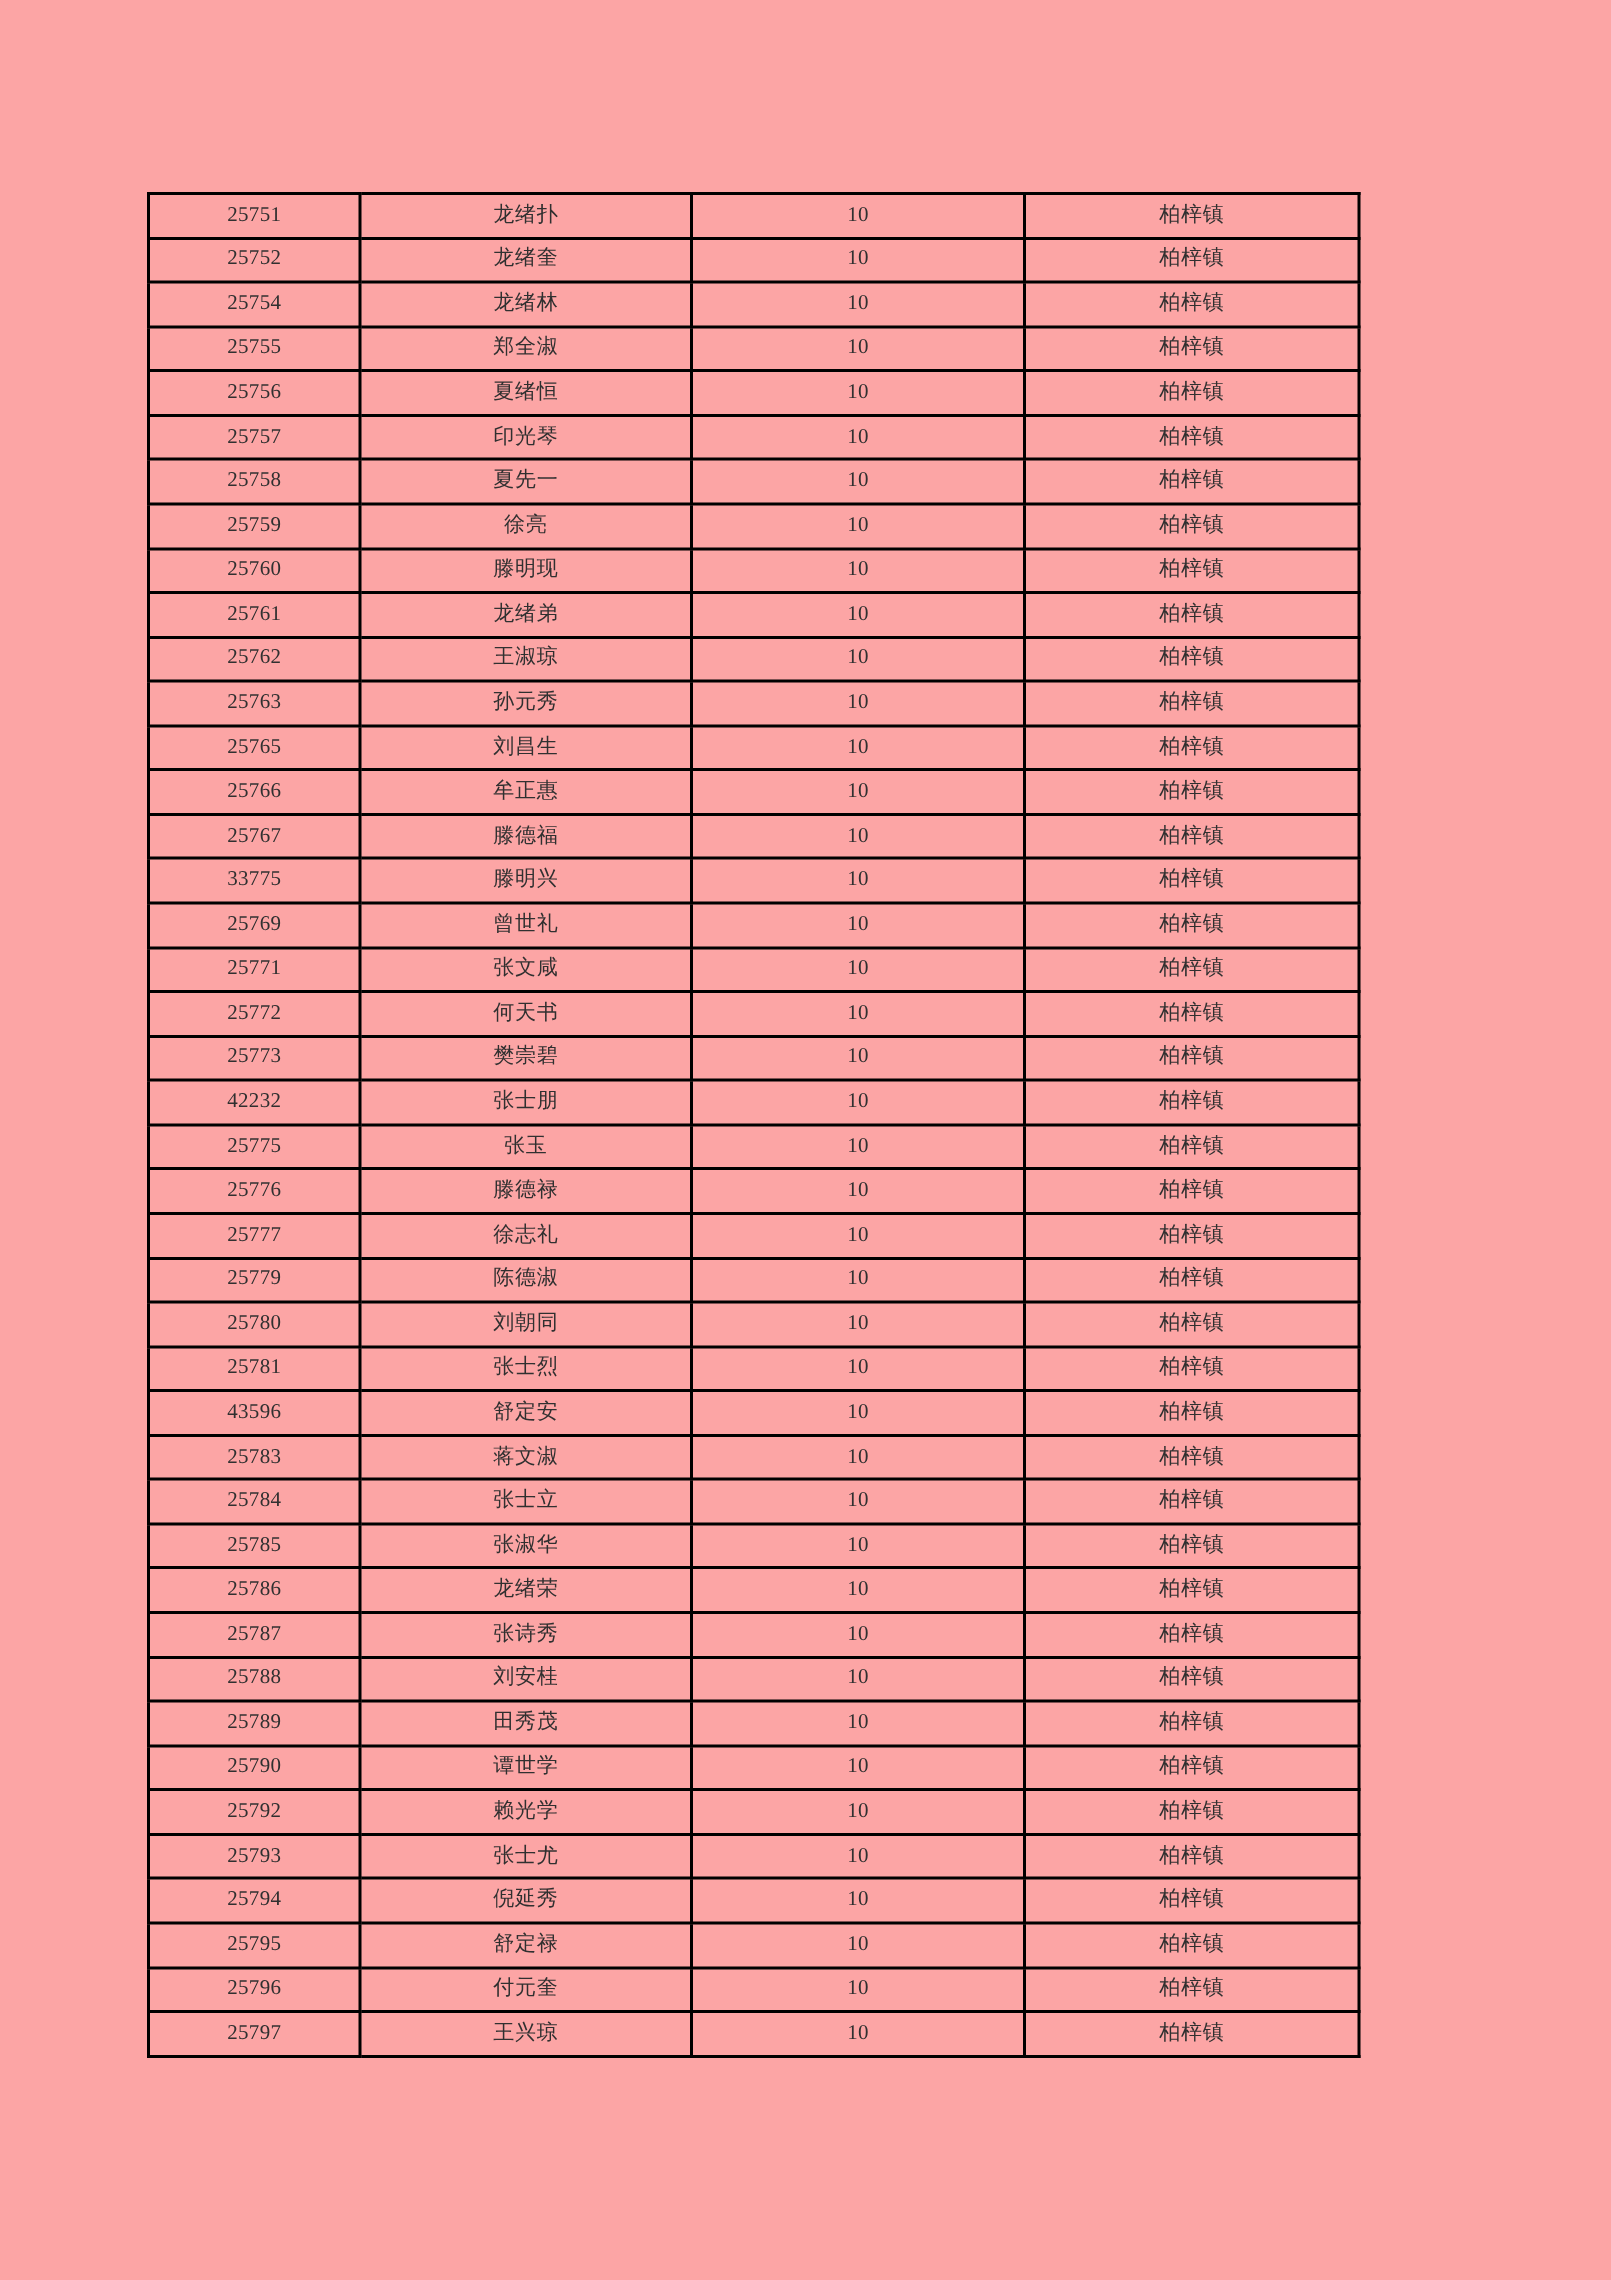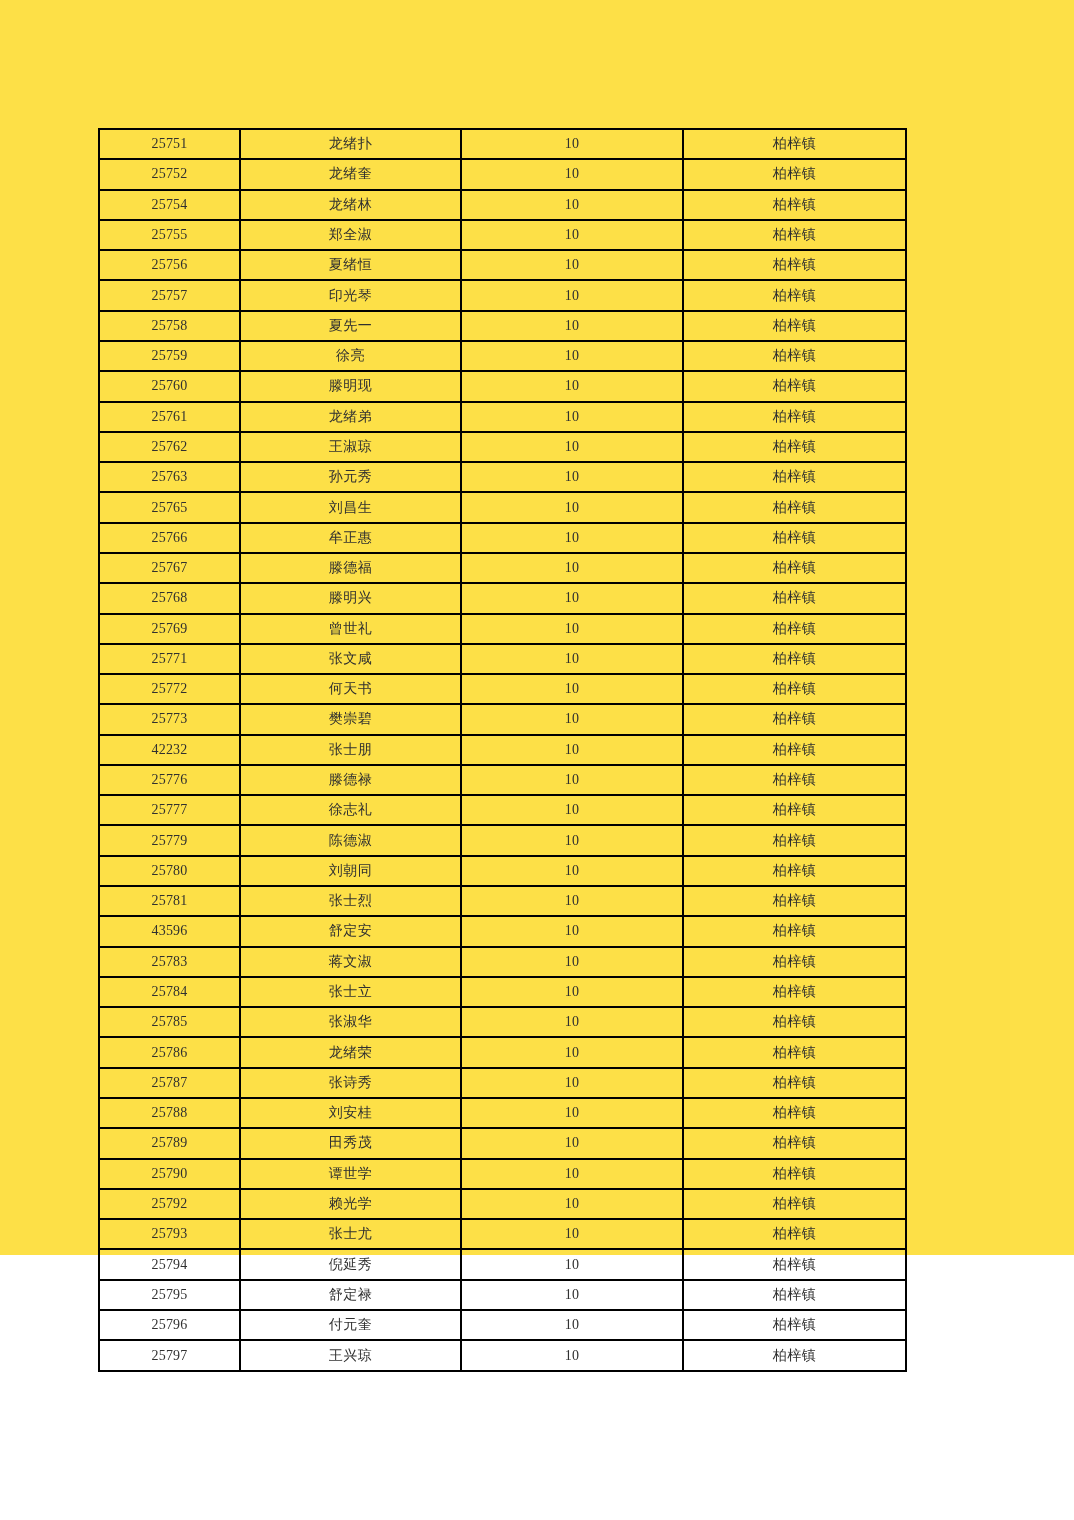--- a/index.html
+++ b/index.html
@@ -11,22 +11,22 @@
     height: 1520px;
     background: #ffffff;
     position: relative;
     font-family: "Liberation Serif", "DejaVu Serif", serif;
     overflow: hidden;
   }
   .page {
     position: absolute;
     left: 0; top: 0;
     width: 1074px;
-    height: 1255px;
-    background: #fde047;
+    height: 1520px;
+    background: #fca5a5;
   }
   .table-wrap {
     position: absolute;
     left: 98px;
     top: 128px;
     width: 807px;
     height: 1244px;
   }
   table.roster {
     border-collapse: collapse;
@@ -148,21 +148,21 @@
           <td class="num">10</td>
           <td>柏梓镇</td>
         </tr>
           <tr>
           <td class="num">25767</td>
           <td>滕德福</td>
           <td class="num">10</td>
           <td>柏梓镇</td>
         </tr>
           <tr>
-          <td class="num">25768</td>
+          <td class="num">33775</td>
           <td>滕明兴</td>
           <td class="num">10</td>
           <td>柏梓镇</td>
         </tr>
           <tr>
           <td class="num">25769</td>
           <td>曾世礼</td>
           <td class="num">10</td>
           <td>柏梓镇</td>
         </tr>
@@ -180,20 +180,26 @@
         </tr>
           <tr>
           <td class="num">25773</td>
           <td>樊崇碧</td>
           <td class="num">10</td>
           <td>柏梓镇</td>
         </tr>
           <tr>
           <td class="num">42232</td>
           <td>张士朋</td>
+          <td class="num">10</td>
+          <td>柏梓镇</td>
+        </tr>
+          <tr>
+          <td class="num">25775</td>
+          <td>张玉</td>
           <td class="num">10</td>
           <td>柏梓镇</td>
         </tr>
           <tr>
           <td class="num">25776</td>
           <td>滕德禄</td>
           <td class="num">10</td>
           <td>柏梓镇</td>
         </tr>
           <tr>

